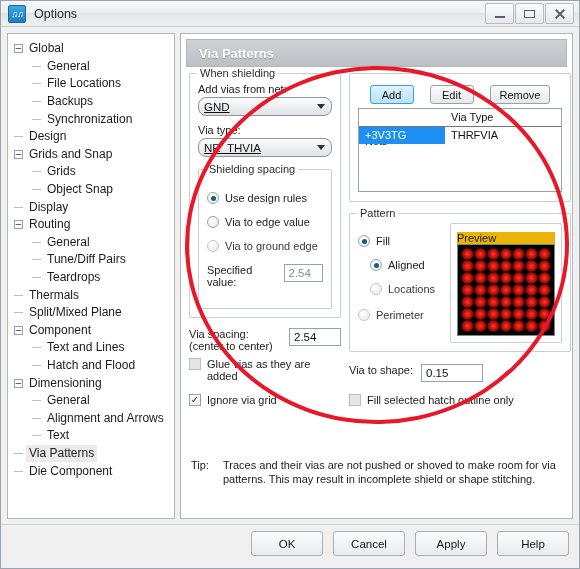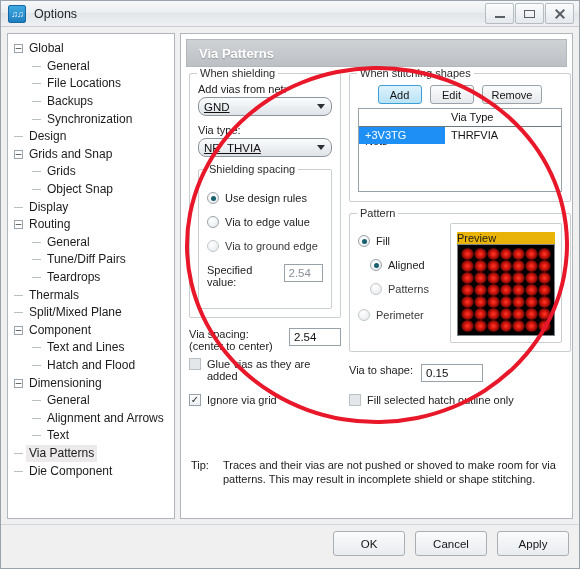--- a/index.html
+++ b/index.html
@@ -135,21 +135,21 @@
   }
   .checkbox.off{background:#e4e7ea;border-color:#b9bfc4;}
 
   .tbox{
     border:1px solid #9aa2a9;background:#fff;height:18px;box-sizing:border-box;
     display:flex;align-items:center;padding:0 4px;font-size:11.5px;color:#111;
   }
   .tbox.gray{color:#8b9096;background:#fff;}
 
   
-  .btnrow{display:flex;gap:8px;justify-content:center;margin-top:3px;}
+  .btnrow{display:flex;gap:16px;justify-content:center;margin-top:3px;}
   .btn{
     min-width:44px;height:19px;padding:0 9px;box-sizing:border-box;
     border:1px solid #9aa2a9;border-radius:3px;
     background:linear-gradient(to bottom,#fbfcfd,#e6e9ec);
     font-size:11px;color:#151515;
     display:flex;align-items:center;justify-content:center;
   }
   .btn.hot{
     border:1px solid #3c9fd6;
     background:linear-gradient(to bottom,#dff2fc,#b8e3f7);
@@ -399,21 +399,20 @@
             <div class="row">
               <span class="checkbox">✓</span>
               <span class="lbl">Ignore via grid</span>
             </div>
           </div>
         </div>
 
         <div class="colR">
 
           <div class="gbox" style="padding:8px 8px 9px 8px;">
-            <div class="gtitle">When stitching shapes</div>
 
             <div class="btnrow">
               <div class="btn hot">Add</div>
               <div class="btn">Edit</div>
               <div class="btn">Remove</div>
             </div>
 
             <div class="grid">
               <div class="ghead">
                 <div class="hc c1">Nets</div>
@@ -433,21 +432,21 @@
               <div class="row">
                 <span class="radio on"></span>
                 <span class="lbl">Fill</span>
               </div>
               <div class="row" style="margin-left:12px;">
                 <span class="radio on"></span>
                 <span class="lbl">Aligned</span>
               </div>
               <div class="row" style="margin-left:12px;">
                 <span class="radio dim"></span>
-                <span class="lbl" style="color:#3a3a3a">Patterns</span>
+                <span class="lbl" style="color:#3a3a3a">Locations</span>
               </div>
               <div class="row" style="margin-top:14px;">
                 <span class="radio dim"></span>
                 <span class="lbl" style="color:#3a3a3a">Perimeter</span>
               </div>
             </div>
 
             <div class="preview-wrap" style="flex:1;">
               <div class="gtitle" style="background:#eab308;">Preview</div>
               <div class="preview" id="preview">
@@ -523,14 +522,15 @@
       </div>
 
       <div class="ellipse"></div>
     </div>
   </div>
 
   <div class="footer">
     <div class="fbtn">OK</div>
     <div class="fbtn">Cancel</div>
     <div class="fbtn">Apply</div>
+    <div class="fbtn">Help</div>
   </div>
 </div>
 
 </body></html>

